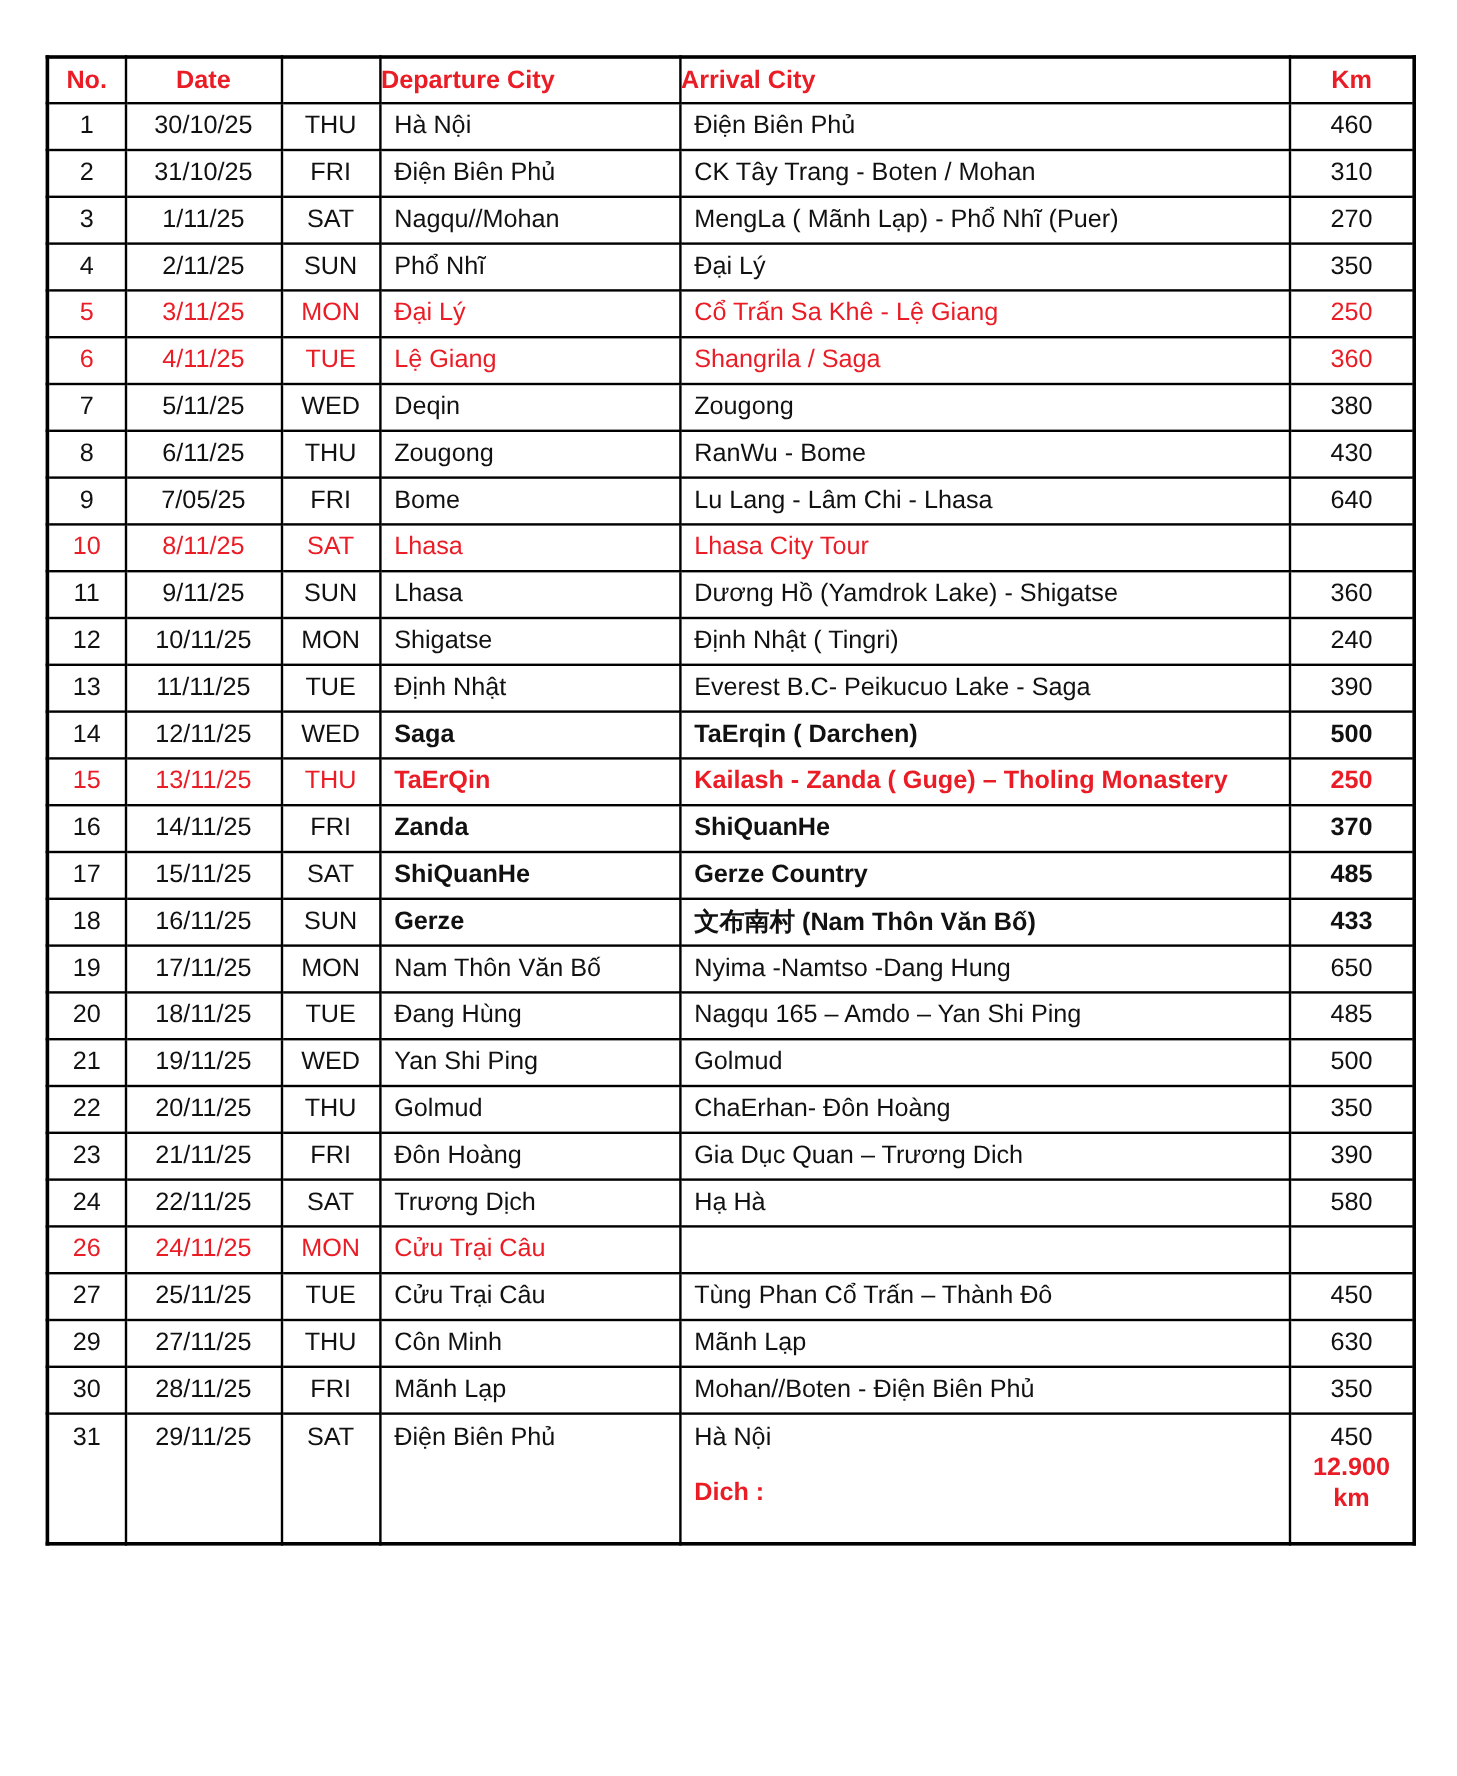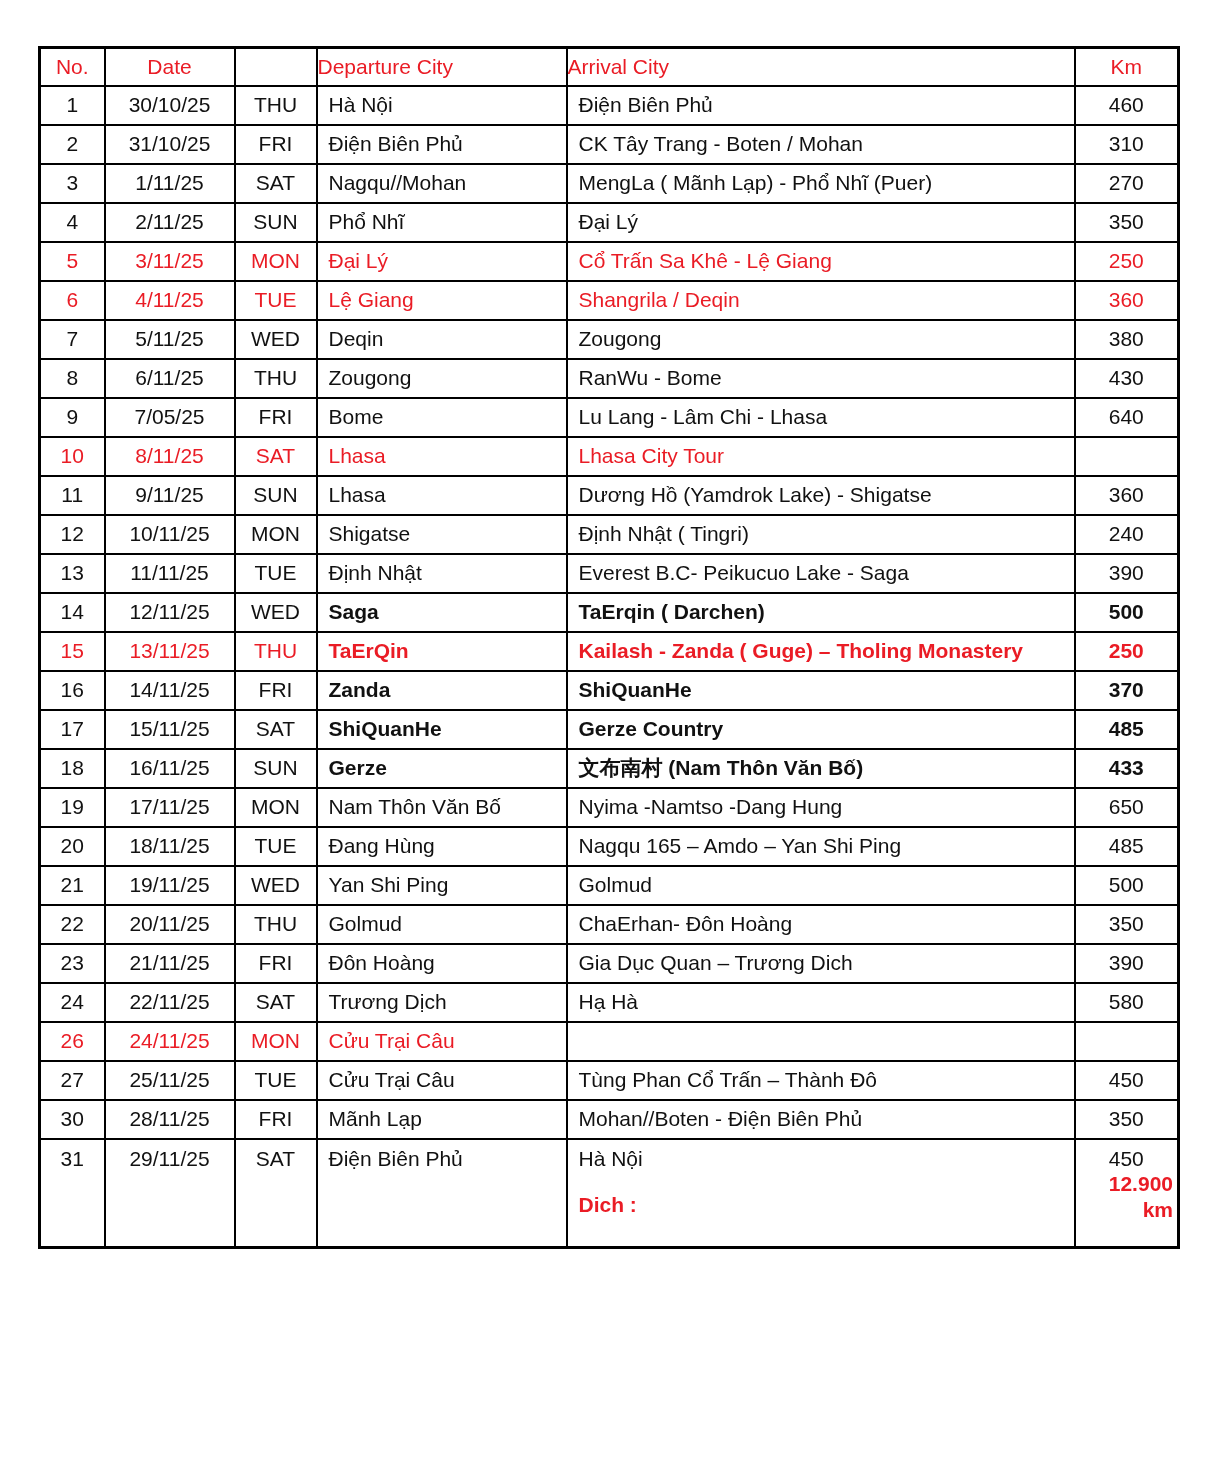--- a/index.html
+++ b/index.html
@@ -28,21 +28,21 @@
     border:3px solid var(--line);
   }
   th,td{
     border:2.5px solid var(--line);
     font-size:21px;
     overflow:hidden;
     white-space:nowrap;
   }
   thead th{
     color:var(--red);
-    font-weight:normal;
+    font-weight:bold;
     height:38px;
     text-align:center;
     vertical-align:middle;
     padding:0;
   }
   tbody td{
     height:39px;
     text-align:center;
     vertical-align:middle;
     padding:0 4px;
@@ -69,21 +69,21 @@
     padding-top:7px;
   }
   .total-label{
     color:var(--red);
     font-weight:bold;
     margin-top:22px;
   }
   .total-value{
     color:var(--red);
     font-weight:bold;
-    text-align:right;
+    text-align:center;
     line-height:1.25;
   }
 </style>
 </head>
 <body>
 
 <div class="sheet">
   <table class="itinerary">
     <colgroup>
       <col style="width:65px">
@@ -142,21 +142,21 @@
           <td class="c-day">MON</td>
           <td class="c-departure">Đại Lý</td>
           <td class="c-arrival">Cổ Trấn Sa Khê - Lệ Giang</td>
           <td class="c-km">250</td>
         </tr>
         <tr class="style-red">
           <td class="c-no">6</td>
           <td class="c-date">4/11/25</td>
           <td class="c-day">TUE</td>
           <td class="c-departure">Lệ Giang</td>
-          <td class="c-arrival">Shangrila / Deqin</td>
+          <td class="c-arrival">Shangrila / Saga</td>
           <td class="c-km">360</td>
         </tr>
         <tr class="style-normal">
           <td class="c-no">7</td>
           <td class="c-date">5/11/25</td>
           <td class="c-day">WED</td>
           <td class="c-departure">Deqin</td>
           <td class="c-arrival">Zougong</td>
           <td class="c-km">380</td>
         </tr>
@@ -304,20 +304,28 @@
           <td class="c-arrival"></td>
           <td class="c-km"></td>
         </tr>
         <tr class="style-normal">
           <td class="c-no">27</td>
           <td class="c-date">25/11/25</td>
           <td class="c-day">TUE</td>
           <td class="c-departure">Cửu Trại Câu</td>
           <td class="c-arrival">Tùng Phan Cổ Trấn – Thành Đô</td>
           <td class="c-km">450</td>
+        </tr>
+        <tr class="style-normal">
+          <td class="c-no">29</td>
+          <td class="c-date">27/11/25</td>
+          <td class="c-day">THU</td>
+          <td class="c-departure">Côn Minh</td>
+          <td class="c-arrival">Mãnh Lạp</td>
+          <td class="c-km">630</td>
         </tr>
         <tr class="style-normal">
           <td class="c-no">30</td>
           <td class="c-date">28/11/25</td>
           <td class="c-day">FRI</td>
           <td class="c-departure">Mãnh Lạp</td>
           <td class="c-arrival">Mohan//Boten - Điện Biên Phủ</td>
           <td class="c-km">350</td>
         </tr>
         <tr class="style-normal last-row">

